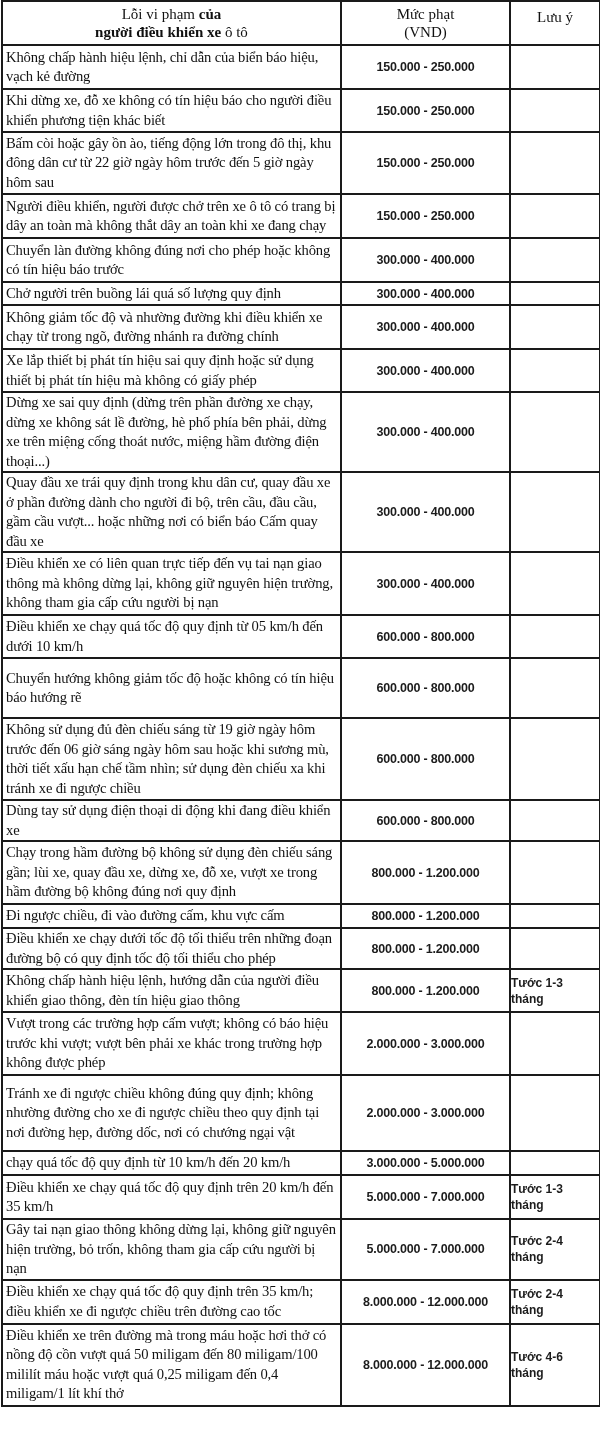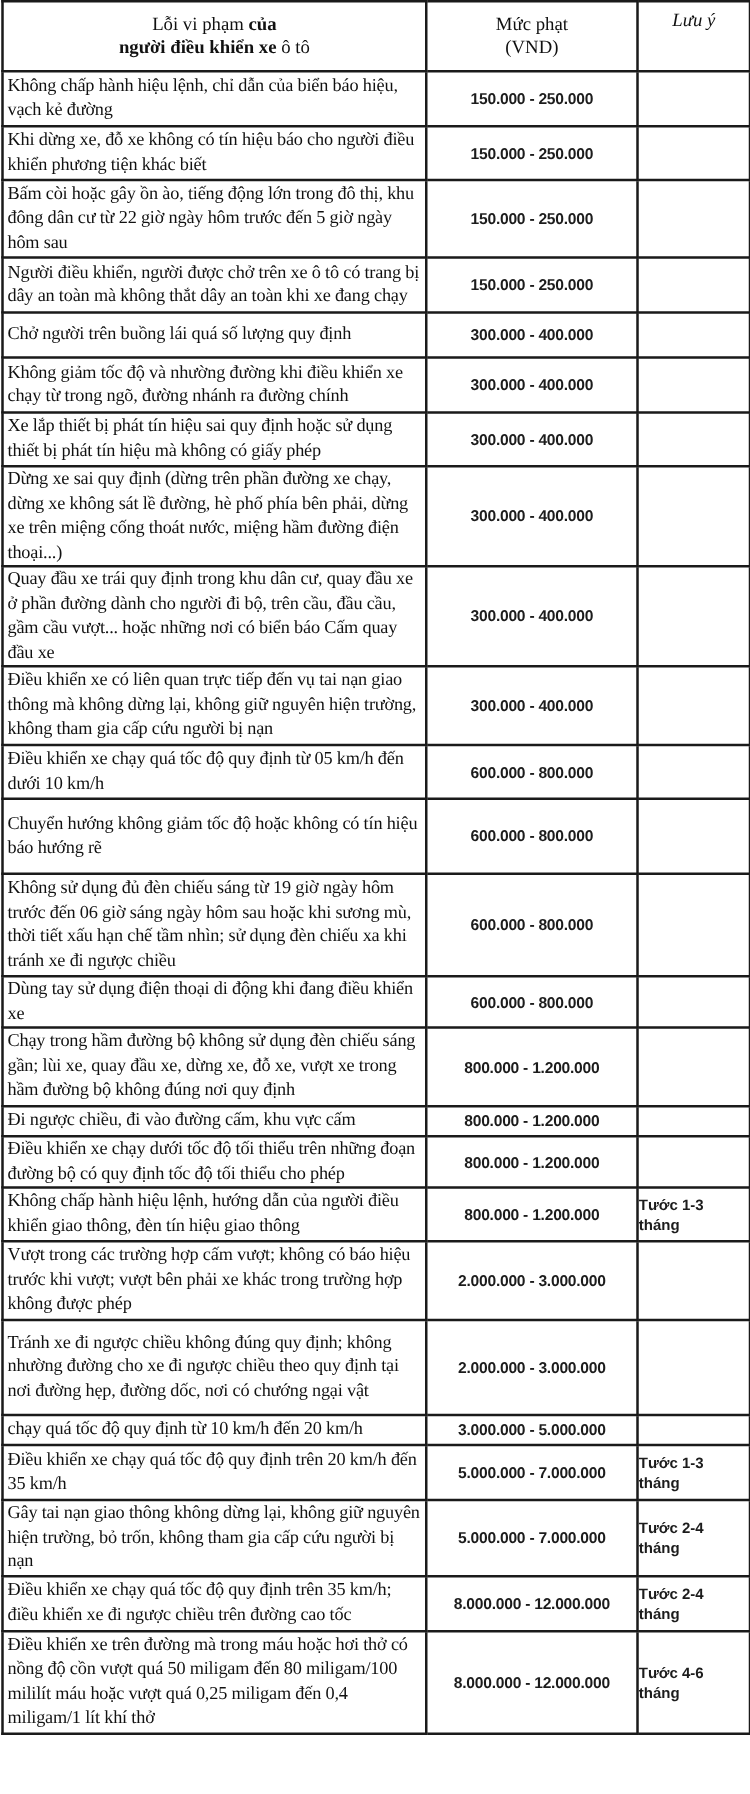--- a/index.html
+++ b/index.html
@@ -54,30 +54,30 @@
 </head>
 <body>
 
 <table class="tbl">
   <colgroup>
       <col class="c1">
       <col class="c2">
       <col class="c3">
     </colgroup>
   <thead>
-    <tr style="height:56px">
+    <tr style="height:44px">
       <th class="hdr">
         <span><span>Lỗi vi phạm </span><b>của</b></span><br>
         <span><b>người điều khiển xe</b><span> ô tô</span></span>
       </th>
       <th class="hdr">
         <span>Mức phạt</span><br>
         <span>(VND)</span>
       </th>
-      <th class="hdr" style="vertical-align:top;padding-top:6px;font-style:italic;">Lưu ý</th>
+      <th class="hdr" style="vertical-align:top;padding-top:6px;">Lưu ý</th>
     </tr>
   </thead>
   <tbody id="tbody">
       <tr style="height: 44px;">
         <td class="desc">Không chấp hành hiệu lệnh, chỉ dẫn của biển báo hiệu, vạch kẻ đường</td>
         <td class="fine">150.000 - 250.000</td>
         <td class="note">
           <span></span>
           <span></span>
         </td>
@@ -99,21 +99,29 @@
         </td>
       </tr>
       <tr style="height: 44px;">
         <td class="desc">Người điều khiển, người được chở trên xe ô tô có trang bị dây an toàn mà không thắt dây an toàn khi xe đang chạy</td>
         <td class="fine">150.000 - 250.000</td>
         <td class="note">
           <span></span>
           <span></span>
         </td>
       </tr>
-      <tr style="height: 36px; padding-left: 48px;">
+      <tr style="height: 44px;">
+        <td class="desc">Chuyển làn đường không đúng nơi cho phép hoặc không có tín hiệu báo trước</td>
+        <td class="fine">300.000 - 400.000</td>
+        <td class="note">
+          <span></span>
+          <span></span>
+        </td>
+      </tr>
+      <tr style="height: 23px; padding-left: 48px;">
         <td class="desc">Chở người trên buồng lái quá số lượng quy định</td>
         <td class="fine">300.000 - 400.000</td>
         <td class="note">
           <span></span>
           <span></span>
         </td>
       </tr>
       <tr style="height: 44px;">
         <td class="desc">Không giảm tốc độ và nhường đường khi điều khiển xe chạy từ trong ngõ, đường nhánh ra đường chính</td>
         <td class="fine">300.000 - 400.000</td>

